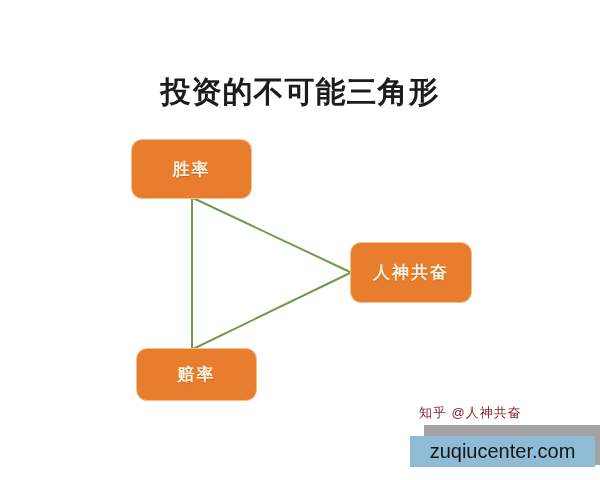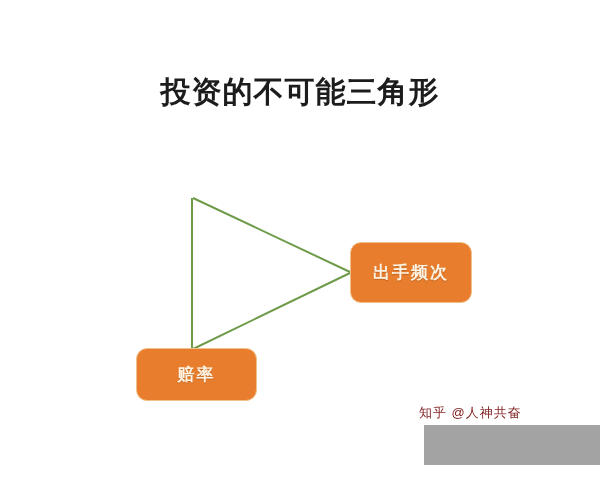--- a/index.html
+++ b/index.html
@@ -131,27 +131,33 @@
 
   <svg id="connectors" viewBox="0 0 600 480" width="600" height="480">
 
     <line x1="192" y1="198" x2="192" y2="349" stroke="#6E9B49" stroke-width="2"></line>
 
     <line x1="193" y1="198" x2="350" y2="272" stroke="#6E9B49" stroke-width="2"></line>
 
     <line x1="193" y1="349" x2="350" y2="273" stroke="#6E9B49" stroke-width="2"></line>
   </svg>
 
+  <div class="node" id="node-winrate">
+    <span>胜率</span>
+  </div>
 
   <div class="node" id="node-odds">
     <span>赔率</span>
   </div>
 
   <div class="node" id="node-frequency">
-    <span>出手频次</span>
+    <span>人神共奋</span>
   </div>
 
   <div id="zhihu-watermark">知乎 @人神共奋</div>
 
   <div id="site-shadow"></div>
 
+  <div id="site-badge">
+    <span id="site-badge-label">zuqiucenter.com</span>
+  </div>
 
 </div>
 
 </body></html>

